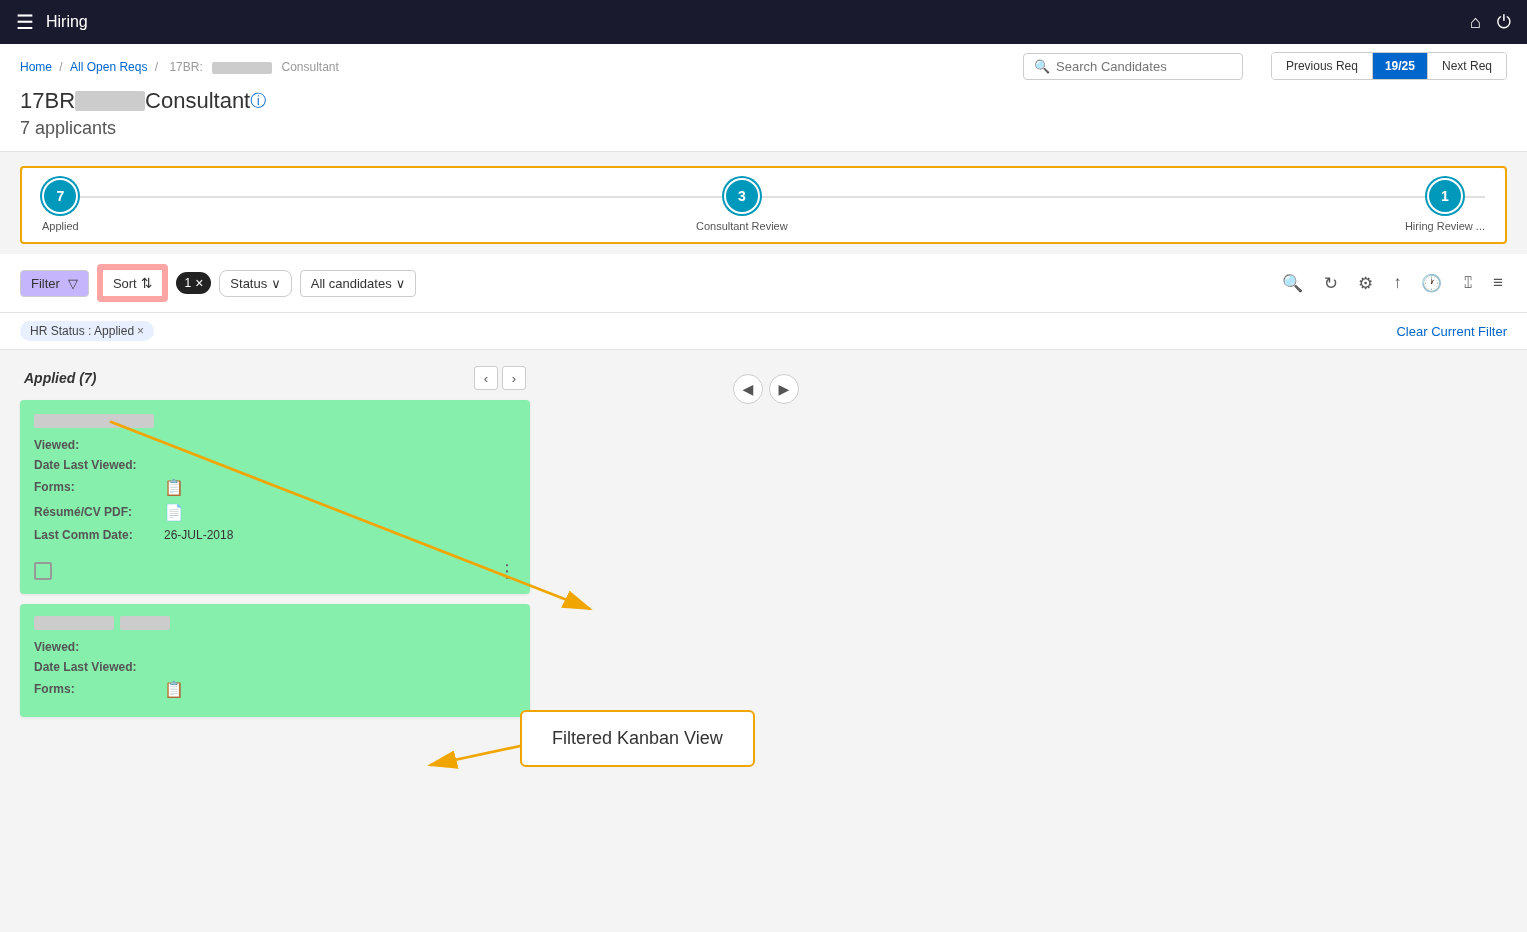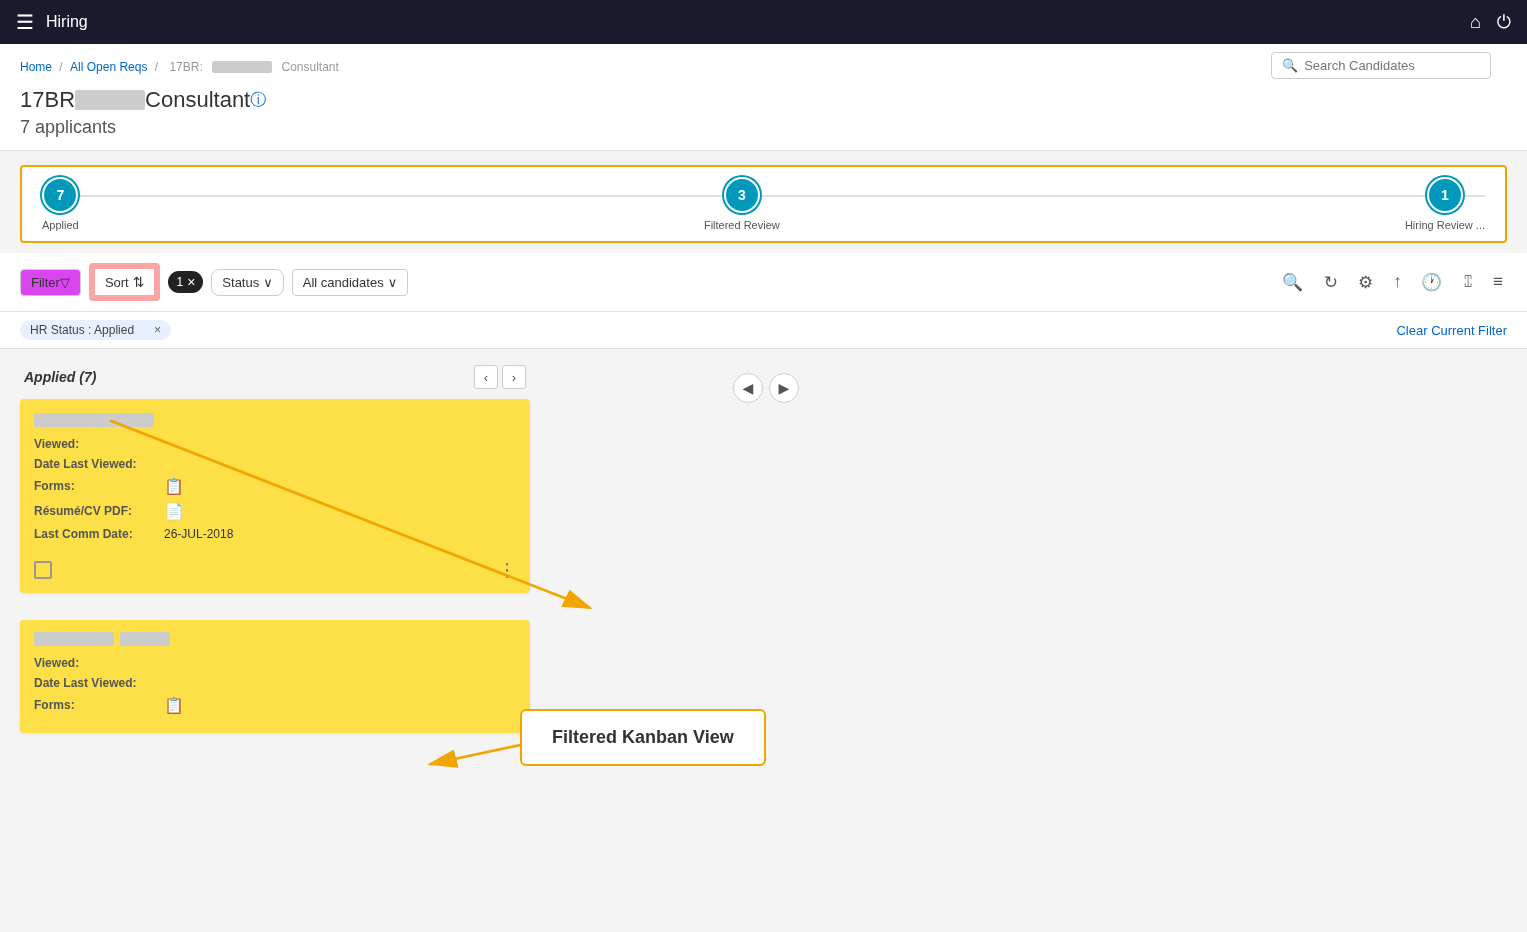--- a/index.html
+++ b/index.html
@@ -143,23 +143,23 @@
       align-items: center;
       padding: 10px 20px;
       background: white;
       border-bottom: 1px solid #e0e0e0;
       gap: 10px;
     }
     .toolbar-left { display: flex; align-items: center; gap: 8px; flex: 1; }
     .toolbar-right { display: flex; align-items: center; gap: 12px; }
 
     .filter-btn {
-      display: flex; align-items: center; gap: 0;
+      display: flex; align-items: center; gap: 8px;
       padding: 5px 10px; border: 1px solid #ccc; border-radius: 4px;
-      background: #d946ef; cursor: pointer; font-size: 13px; color: #333;
+      background: #c4b5fd; cursor: pointer; font-size: 13px; color: #333;
     }
     .sort-btn {
       display: flex; align-items: center; gap: 4px;
       padding: 5px 10px; border: 6px solid #fca5a5; border-radius: 4px;
       background: white; cursor: pointer; font-size: 13px; color: #333;
     }
     .active-filter-badge {
       background: #222;
       color: white;
       border-radius: 12px;
@@ -190,21 +190,21 @@
     
     .filter-tags {
       padding: 8px 20px;
       background: white;
       border-bottom: 1px solid #e0e0e0;
       display: flex;
       align-items: center;
       justify-content: space-between;
     }
     .filter-tag {
-      display: inline-flex; align-items: flex-start; gap: 20px;
+      display: inline-flex; align-items: flex-start; gap: 3px;
       background: #e8f0ff; color: #444; border-radius: 12px;
       padding: 3px 10px; font-size: 12px;
     }
     .filter-tag .close { cursor: pointer; color: #666; }
     .clear-filter-link { color: #0066cc; cursor: pointer; font-size: 13px; }
 
     
     .main-content {
       display: flex;
       padding: 16px 20px;
@@ -239,24 +239,24 @@
     .col-nav-btn {
       width: 24px; height: 24px;
       border: 1px solid #ccc; border-radius: 3px;
       background: white; cursor: pointer;
       display: flex; align-items: center; justify-content: center;
       font-size: 13px; color: #555;
     }
 
     
     .candidate-card {
-      background: #fde047;
+      background: #86efac;
       border-radius: 4px;
       padding: 12px 14px;
-      margin-bottom: 27px;
+      margin-bottom: 10px;
       box-shadow: 0 1px 3px rgba(0,0,0,0.08);
     }
     .candidate-field {
       display: flex; align-items: center;
       margin-bottom: 6px; font-size: 12px;
     }
     .field-label { color: #555; font-weight: 600; min-width: 130px; }
     .field-value { color: #333; }
     .field-icon { font-size: 16px; }
     .field-icon-red { color: #cc3300; }
@@ -276,21 +276,21 @@
     
     .annotation-box {
       position: absolute;
       top: 360px;
       left: 520px;
       background: white;
       border: 2px solid #f0a500;
       border-radius: 6px;
       padding: 16px 30px;
       font-size: 18px;
-      font-weight: 700;
+      font-weight: 400;
       color: #333;
       white-space: nowrap;
       z-index: 20;
     }
 
     
     .arrows-overlay {
       position: absolute;
       top: 0; left: 0;
       width: 100%; height: 100%;
@@ -331,20 +331,25 @@
       <span>17BR:</span>
       <span class="blurred-inline" style="width:60px; height:12px; margin:0 2px;">&nbsp;&nbsp;&nbsp;&nbsp;&nbsp;</span>
       <span>Consultant</span>
     </div>
 
     <div style="display:flex; align-items:center; gap:12px; padding-bottom:8px;">
       <div class="search-candidates-box">
         <span style="color:#999;">🔍</span>
         <input type="text" style="border: none; outline: none; font-size: 13px; color: rgb(153, 153, 153); width: 100%;" placeholder="Search Candidates">
       </div>
+      <div class="nav-btn-group">
+        <button class="nav-btn">Previous Req</button>
+        <span class="nav-count">19/25</span>
+        <button class="nav-btn">Next Req</button>
+      </div>
     </div>
   </div>
 
   <div style="display:flex; align-items:flex-start; justify-content:space-between; padding-bottom:12px;">
     <div>
       <div class="page-title">
         <span>17BR</span>
         <span class="blurred-inline" style="width:70px;height:20px;">&nbsp;</span>
         <span>Consultant</span>
         <span class="info-icon">ⓘ</span>
@@ -357,21 +362,21 @@
 <div class="pipeline-container" style="margin:14px 20px 10px 20px;">
   <div class="pipeline-bar">
     <div class="pipeline-line"></div>
     <div class="pipeline-stages">
       <div class="pipeline-stage">
         <div class="stage-bubble">7</div>
         <div class="stage-label">Applied</div>
       </div>
       <div class="pipeline-stage">
         <div class="stage-bubble">3</div>
-        <div class="stage-label">Filtered Review</div>
+        <div class="stage-label">Consultant Review</div>
       </div>
       <div class="pipeline-stage">
         <div class="stage-bubble">1</div>
         <div class="stage-label">Hiring Review ...</div>
       </div>
     </div>
   </div>
 </div>
 
 <div class="toolbar">

